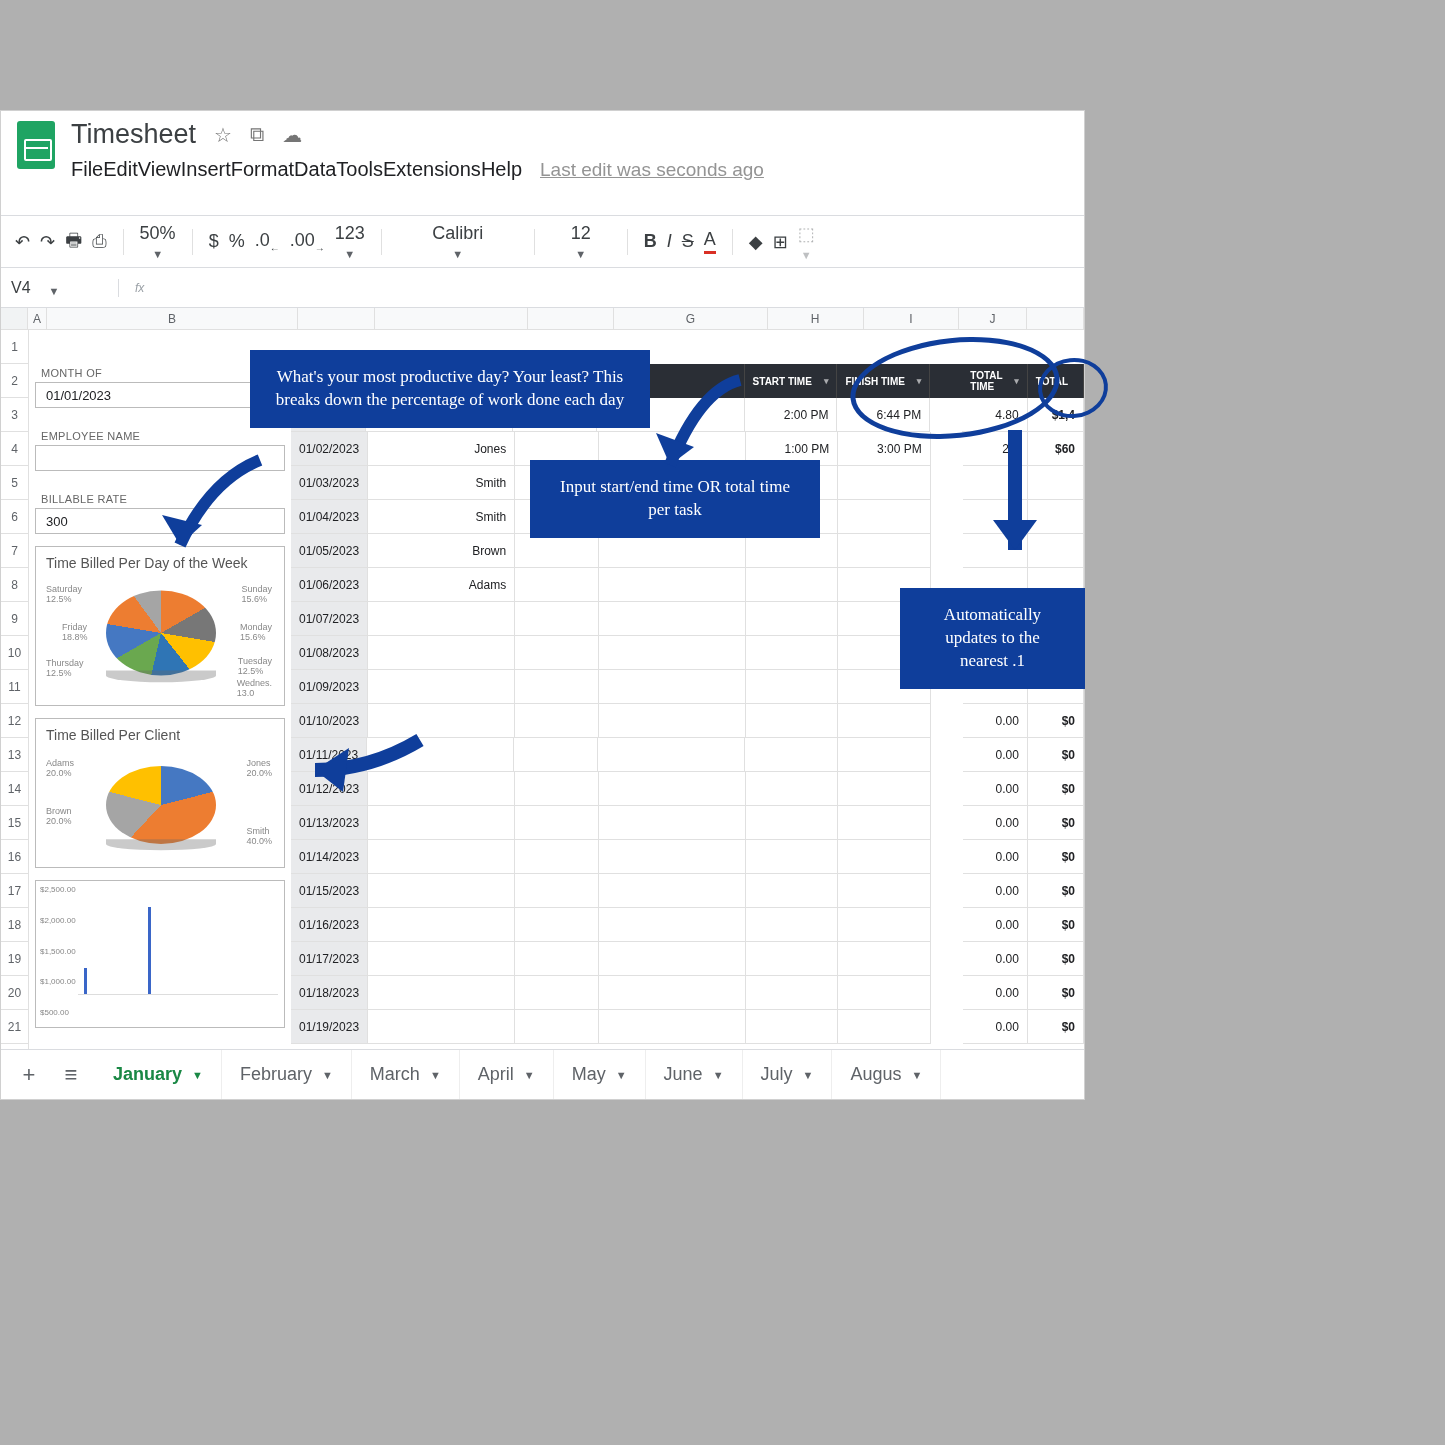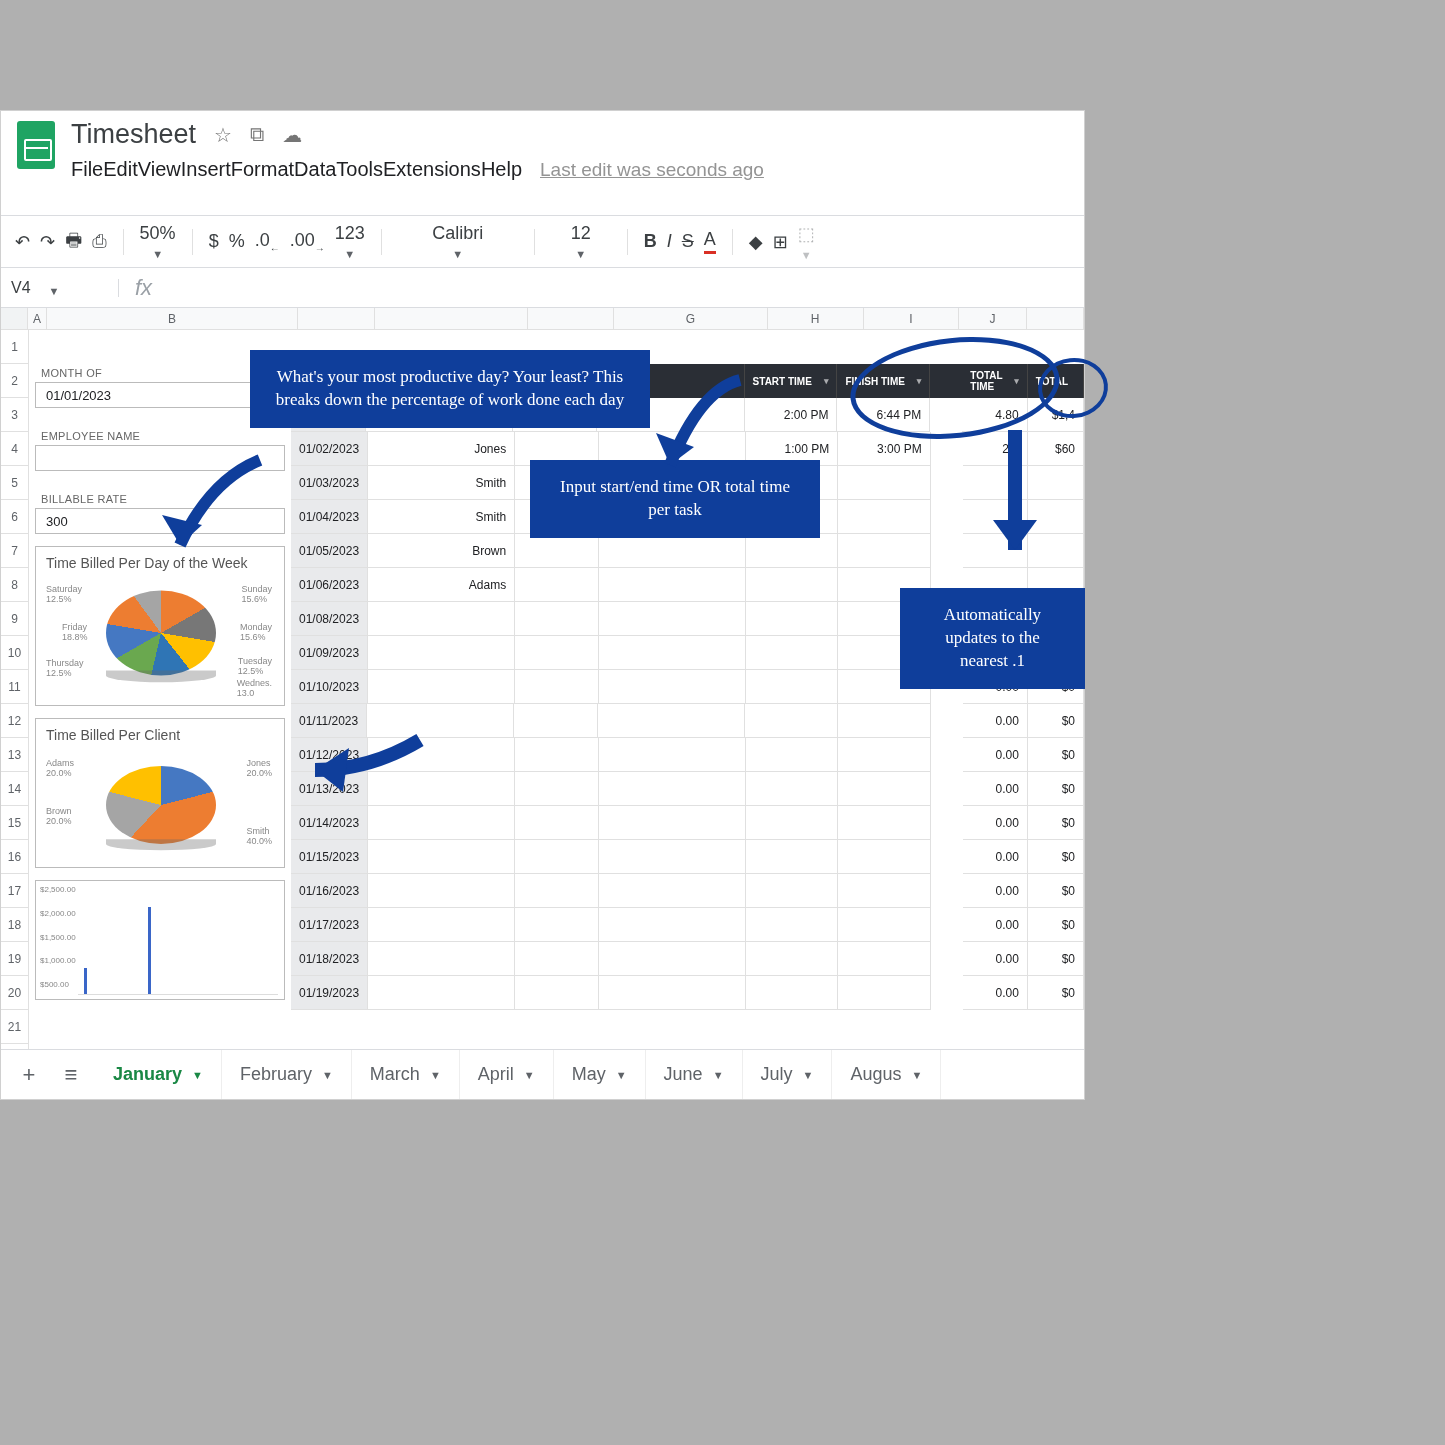--- a/index.html
+++ b/index.html
@@ -31,21 +31,21 @@
 
   
   .toolbar{height:52px; border-bottom:1px solid var(--border); display:flex; align-items:center; padding:0 14px; gap:10px; font-size:18px; color:#3c4043;}
   .tb-sep{width:1px; height:26px; background:#e0e0e0; margin:0 6px;}
   .tb-item{display:flex; align-items:center; gap:4px;flex-direction:column;}
   .caret{font-size:11px; color:#5f6368;}
 
   
   .fx-bar{height:40px; border-bottom:1px solid var(--border); display:flex; align-items:center; font-size:16px; color:#3c4043;}
   .namebox{width:118px; border-right:1px solid var(--border); padding-left:10px; display:flex; align-items:flex-end; gap:18px;}
-  .fx-lbl{padding:0 16px; font-style:italic; color:#9aa0a6; font-size:22px;}
+  .fx-lbl{padding:0 16px; font-style:italic; color:#9aa0a6; font-size:12px;}
 
   
   .grid{position:absolute; top:197px; bottom:50px; left:0; right:0; overflow:hidden; font-size:12px;}
   .col-hdrs{display:flex; height:22px; border-bottom:1px solid var(--cell-border); background:#f8f9fa; font-size:12px; color:#5f6368;}
   .col-hdrs div{border-right:1px solid var(--cell-border); text-align:center; line-height:22px;}
   .ch-rownum{width:28px; background:#f1f3f4;}
   .ch-b{width:262px;}
   .ch-c{width:80px;}
   .ch-d{width:160px;}
   .ch-e{width:90px;}
@@ -86,21 +86,21 @@
   .dc-st{width:100px;}
   .dc-ft{width:100px;}
   .dc-tt{width:70px;margin-left:32px;}
   .dc-tb{width:60px;}
 
   .data-row{display:flex; height:var(--row-h); font-size:12px;}
   .data-row > div{border-right:1px solid var(--cell-border); border-bottom:1px solid var(--cell-border); display:flex; align-items:center; padding:0 8px;}
   .data-row .dc-date{background:#e9eaec; justify-content:center;}
   .data-row .dc-client{justify-content:flex-end;}
   .data-row .dc-st, .data-row .dc-ft, .data-row .dc-tt{justify-content:flex-end;}
-  .data-row .dc-tb{justify-content:flex-end; font-weight:normal;}
+  .data-row .dc-tb{justify-content:flex-end; font-weight:bold;}
 
   
   .sheet-tabs{position:absolute; left:0; right:0; bottom:0; height:50px; border-top:1px solid var(--border); background:#fff; display:flex; align-items:center; padding:0 10px; gap:6px; font-size:18px; color:#5f6368;}
   .stab-btn{width:36px; height:36px; display:flex; align-items:center; justify-content:center; color:#5f6368; font-size:22px;}
   .sheet-tab{padding:0 18px; height:100%; display:flex; align-items:center; gap:10px; border-right:1px solid #eee; cursor:pointer;}
   .sheet-tab.active{color:var(--green-tab); font-weight:600;}
   .sheet-tab .caret{color:inherit;}
 
   
   .annot{position:absolute; background:var(--blue-annot); color:#fff; font-family:Georgia, 'Times New Roman', serif; font-size:17px; text-align:center; padding:16px 20px; line-height:1.35;}
@@ -254,21 +254,21 @@
         <div class="chart-title">Time Billed Per Client</div>
         <div class="pie-wrap" style="height:110px">
           <div class="pie pie2"></div>
           <span class="slice-lbl" style="right:2px; top:10px">Jones<br>20.0%</span>
           <span class="slice-lbl" style="right:2px; top:78px">Smith<br>40.0%</span>
           <span class="slice-lbl" style="left:0; top:58px">Brown<br>20.0%</span>
           <span class="slice-lbl" style="left:0; top:10px">Adams<br>20.0%</span>
         </div>
       </div>
 
-      <div class="chart-card" style="padding:4px 6px 0 42px; height:120px; position:relative">
+      <div class="chart-card" style="padding:4px 6px 0 42px; height:148px; position:relative">
         <div class="y-axis" style="left:4px; top:4px; bottom:10px">
           <span>$2,500.00</span>
           <span>$2,000.00</span>
           <span>$1,500.00</span>
           <span>$1,000.00</span>
           <span>$500.00</span>
         </div>
         <div class="bar-chart" id="bar-chart">
               <div class="bar" style="height: 24%;"></div>
               <div class="bar" style="height: 0%;"></div>
@@ -364,20 +364,30 @@
               <div class="dc-e"></div>
               <div class="dc-task"></div>
               <div class="dc-st"></div>
               <div class="dc-ft"></div>
               <div class="dc-tt"></div>
               <div class="dc-tb"></div>
             </div>
             <div class="data-row">
               <div class="dc-date">01/06/2023</div>
               <div class="dc-client">Adams</div>
+              <div class="dc-e"></div>
+              <div class="dc-task"></div>
+              <div class="dc-st"></div>
+              <div class="dc-ft"></div>
+              <div class="dc-tt"></div>
+              <div class="dc-tb"></div>
+            </div>
+            <div class="data-row">
+              <div class="dc-date">01/07/2023</div>
+              <div class="dc-client"></div>
               <div class="dc-e"></div>
               <div class="dc-task"></div>
               <div class="dc-st"></div>
               <div class="dc-ft"></div>
               <div class="dc-tt"></div>
               <div class="dc-tb"></div>
             </div>
             <div class="data-row">
               <div class="dc-date">01/08/2023</div>
               <div class="dc-client"></div>

